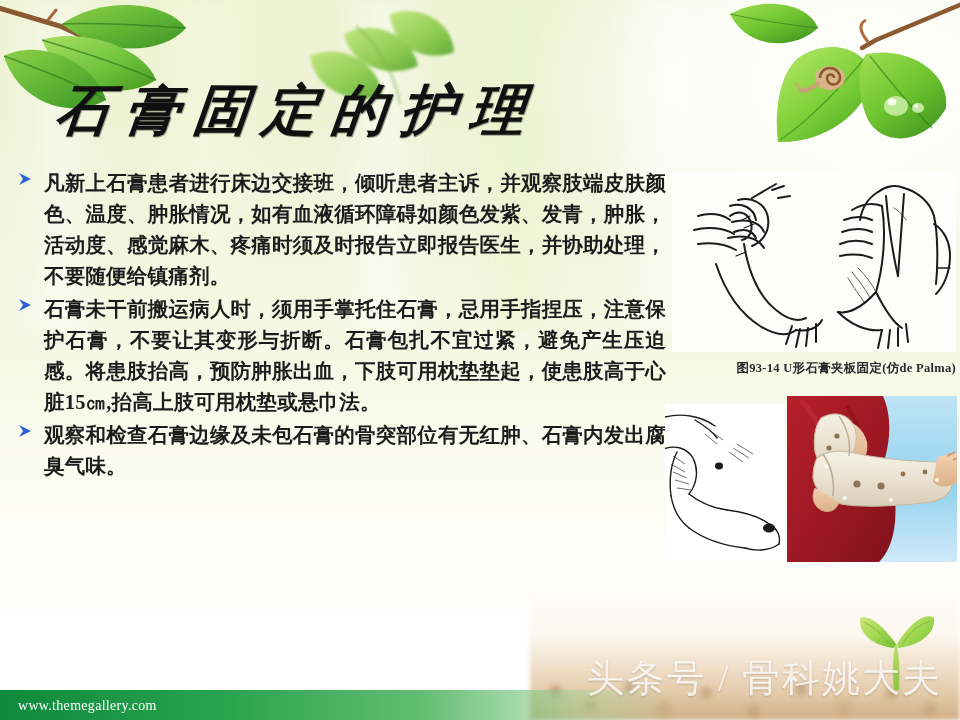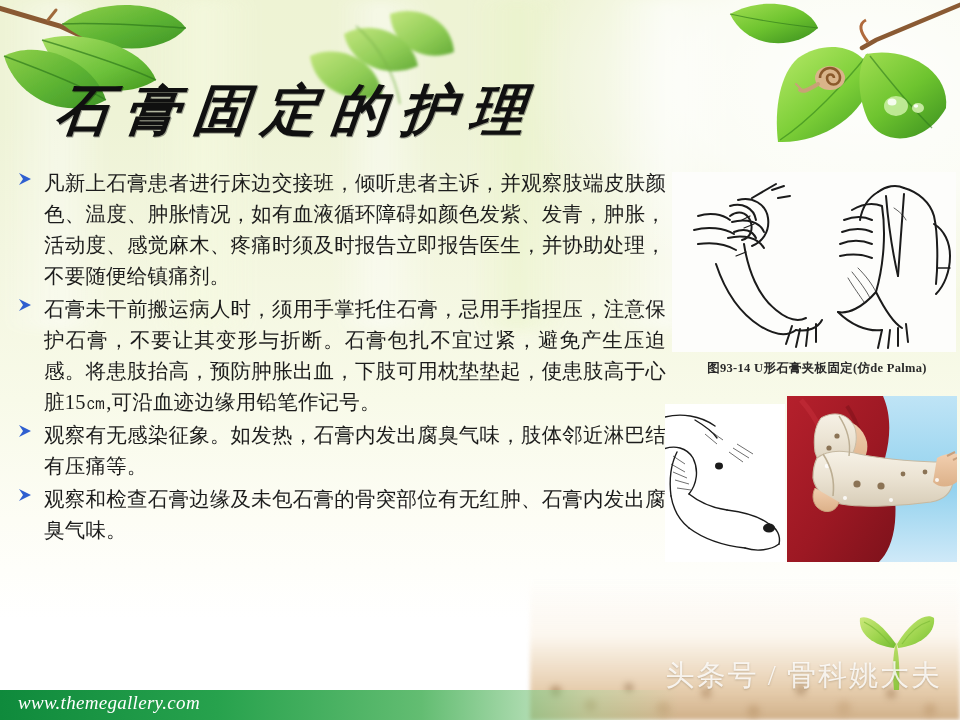--- a/index.html
+++ b/index.html
@@ -98,20 +98,21 @@
   .body-list {
     position: absolute;
     left: 14px;
     top: 168px;
     width: 652px;
   }
   .bullet-row {
     display: flex;
     align-items: flex-start;
     margin-bottom: 2px;
+    font-weight: bold;
   }
   .bullet-marker {
     flex: 0 0 auto;
     width: 30px;
     padding-top: 4px;
     text-align: left;
     color: #2f5fd0;
     font-size: 15px;
     line-height: 1;
   }
@@ -134,21 +135,21 @@
     top: 172px;
     width: 284px;
     height: 180px;
     background: #fdfdfb;
   }
   .illus-caption {
     position: absolute;
     left: 678px;
     top: 360px;
     width: 278px;
-    text-align: center;
+    text-align: right;
     font-family: "Liberation Serif", "DejaVu Serif", serif;
     font-size: 12.5px;
     font-weight: bold;
     color: #2a2a2a;
     letter-spacing: .3px;
     white-space: nowrap;
   }
 
   
   .photo-wrap {
@@ -188,33 +189,32 @@
     bottom: 0;
     width: 680px;
     height: 30px;
     background: linear-gradient(to right, #0f8a3c 0%, #27a24d 32%, #63bd72 62%, rgba(160,210,150,.45) 86%, rgba(255,255,255,0) 100%);
   }
   .footer-url {
     position: absolute;
     left: 18px;
     bottom: 6px;
     font-family: "Liberation Serif", "DejaVu Serif", serif;
-    font-style: italic;
-    font-size: 19px;
+    font-size: 14px;
     color: #ffffff;
     letter-spacing: .3px;
   }
 
   
   .watermark {
     position: absolute;
     right: 18px;
-    bottom: 24px;
+    bottom: 16px;
     font-family: "Liberation Serif", "DejaVu Serif", serif;
-    font-size: 29px;
+    font-size: 38px;
     color: rgba(255,255,255,.82);
     letter-spacing: 2px;
     white-space: nowrap;
     text-shadow: 0 1px 2px rgba(120,100,70,.35);
   }
 </style>
 </head>
 <body>
 
 <div id="slide">
@@ -323,32 +323,24 @@
       </span>
       <span class="bullet-text">凡新上石膏患者进行床边交接班，倾听患者主诉，并观察肢端皮肤颜色、温度、肿胀情况，如有血液循环障碍如颜色发紫、发青，肿胀，活动度、感觉麻木、疼痛时须及时报告立即报告医生，并协助处理，不要随便给镇痛剂。</span>
     </div>
 
     <div class="bullet-row">
       <span class="bullet-marker">
         <svg width="16" height="14" viewBox="0 0 16 14">
             <path d="M1 1 L13 7 L1 13 L5 7 Z" fill="#2f5fd0"></path>
           </svg>
       </span>
-      <span class="bullet-text">石膏未干前搬运病人时，须用手掌托住石膏，忌用手指捏压，注意保护石膏，不要让其变形与折断。石膏包扎不宜过紧，避免产生压迫感。将患肢抬高，预防肿胀出血，下肢可用枕垫垫起，使患肢高于心脏15㎝,可沿血迹边缘用铅笔作记号。</span>
+      <span class="bullet-text">石膏未干前搬运病人时，须用手掌托住石膏，忌用手指捏压，注意保护石膏，不要让其变形与折断。石膏包扎不宜过紧，避免产生压迫感。将患肢抬高，预防肿胀出血，下肢可用枕垫垫起，使患肢高于心脏15㎝,抬高上肢可用枕垫或悬巾法。</span>
     </div>
 
 
-    <div class="bullet-row">
-      <span class="bullet-marker">
-        <svg width="16" height="14" viewBox="0 0 16 14">
-            <path d="M1 1 L13 7 L1 13 L5 7 Z" fill="#2f5fd0"></path>
-          </svg>
-      </span>
-      <span class="bullet-text">观察有无感染征象。如发热，石膏内发出腐臭气味，肢体邻近淋巴结有压痛等。</span>
-    </div>
 
     <div class="bullet-row">
       <span class="bullet-marker">
         <svg width="16" height="14" viewBox="0 0 16 14">
             <path d="M1 1 L13 7 L1 13 L5 7 Z" fill="#2f5fd0"></path>
           </svg>
       </span>
       <span class="bullet-text">观察和检查石膏边缘及未包石膏的骨突部位有无红肿、石膏内发出腐臭气味。</span>
     </div>
 

